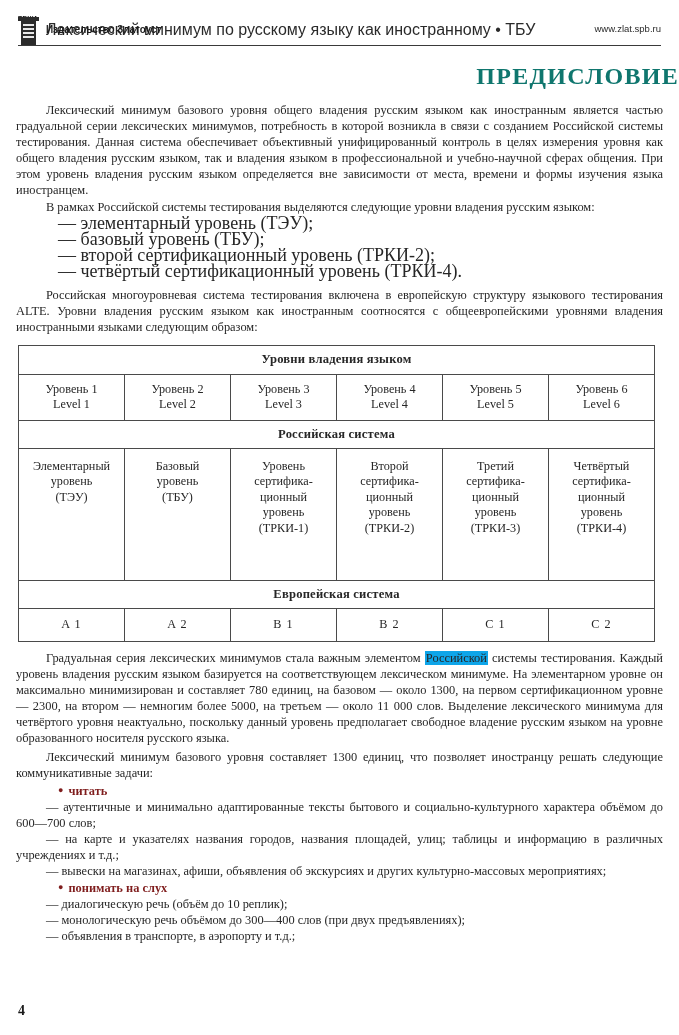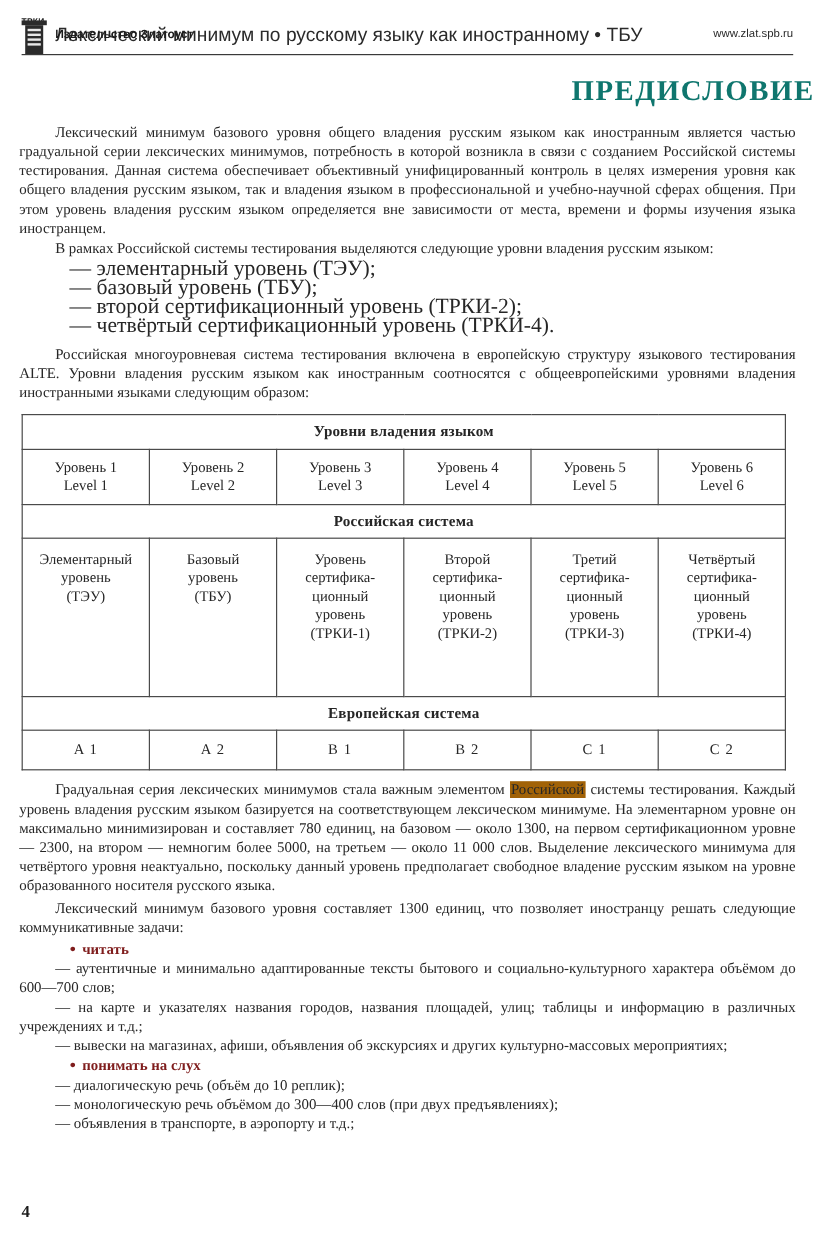--- a/index.html
+++ b/index.html
@@ -154,21 +154,21 @@
   }
   ul.dash-list li {
     font-size: 18px;
     line-height: 16.1px;
     padding-left: 42px;
     color: #262626;
     white-space: nowrap;
   }
 
   .hl {
-    background: #a16207;
+    background: #0ea5e9;
     padding: 0 1px;
   }
 
   
   table.levels {
     border-collapse: collapse;
     width: 637px;
     margin: 10px 0 0 2px;
     table-layout: fixed;
   }

